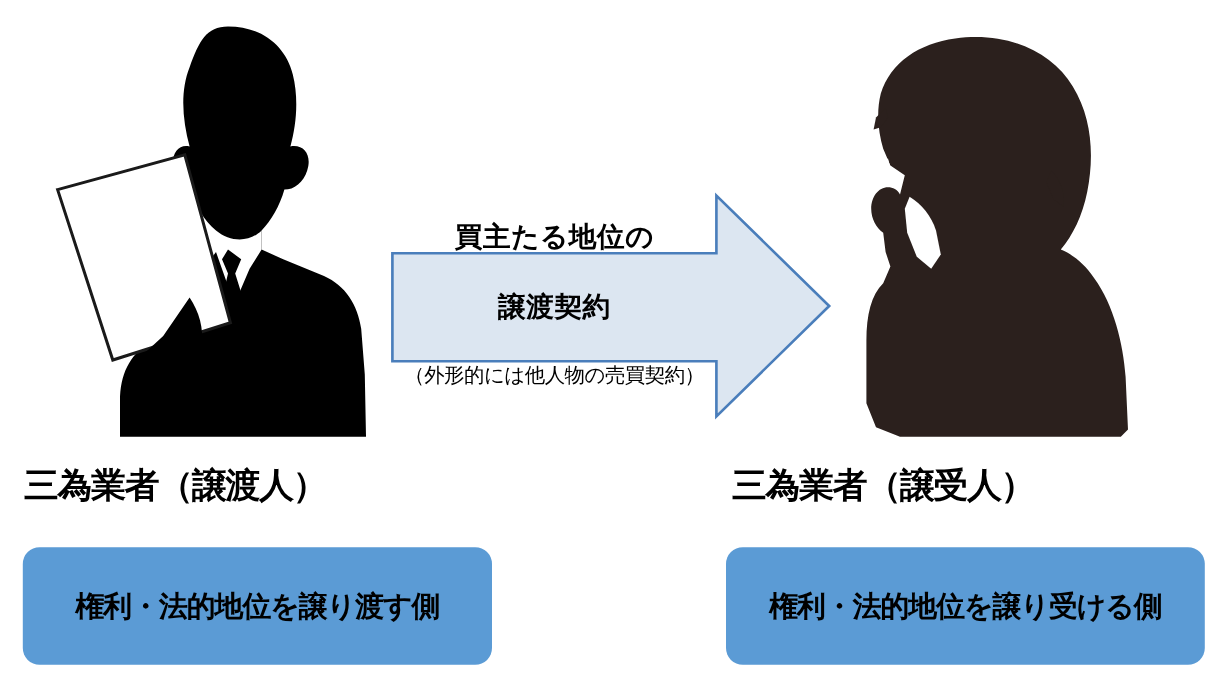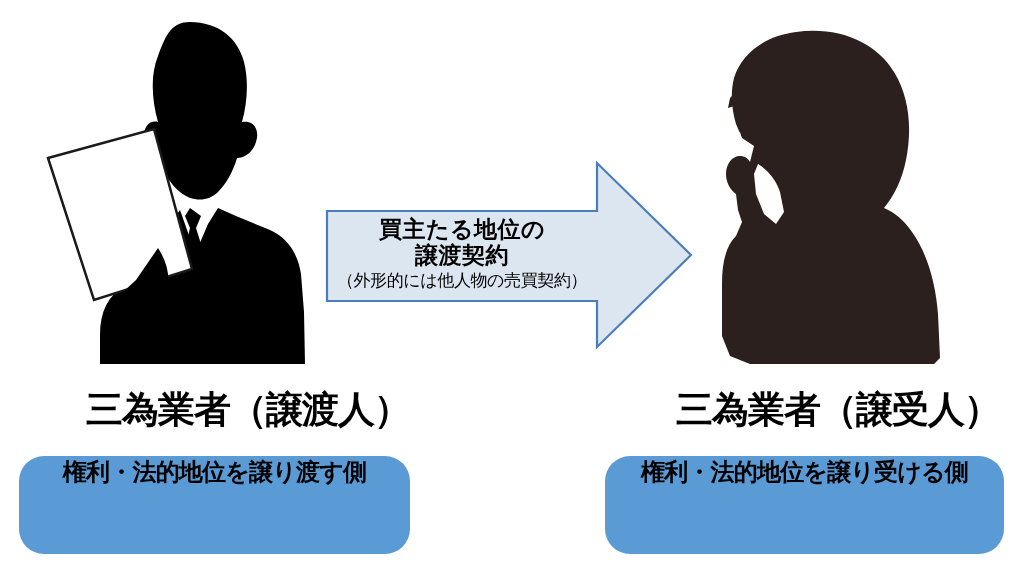--- a/index.html
+++ b/index.html
@@ -62,63 +62,64 @@
     width: 264px;
     height: 100px;
     display: flex;
     flex-direction: column;
     align-items: center;
     justify-content: center;
     text-align: center;
     color: #000000;
     line-height: 1.15;
     pointer-events: none;
+    gap: 32px;
   }
   .arrow-line-main {
     font-size: 23px;
     font-weight: bold;
     letter-spacing: 0.5px;
     white-space: nowrap;
   }
   .arrow-line-sub {
     font-size: 17px;
     font-weight: normal;
     letter-spacing: -0.4px;
     white-space: nowrap;
     margin-top: 2px;
   }
 
   
   .role-caption {
     position: absolute;
-    font-size: 37px;
+    font-size: 29px;
     font-weight: bold;
     color: #000000;
     letter-spacing: -1px;
     white-space: nowrap;
-    text-align: right;
+    text-align: left;
   }
   #seller-caption {
     left: 20px;
     top: 385px;
     width: 390px;
   }
   #buyer-caption {
     left: 610px;
     top: 385px;
     width: 390px;
   }
 
   
   .role-box {
     position: absolute;
     background: #5B9BD5;
-    border-radius: 25px;
+    border-radius: 14px;
     display: flex;
-    align-items: flex-start;
+    align-items: center;
     justify-content: center;
     box-sizing: border-box;
   }
   .role-box .role-box-label {
     font-size: 24px;
     font-weight: bold;
     color: #000000;
     letter-spacing: -0.8px;
     white-space: nowrap;
   }

